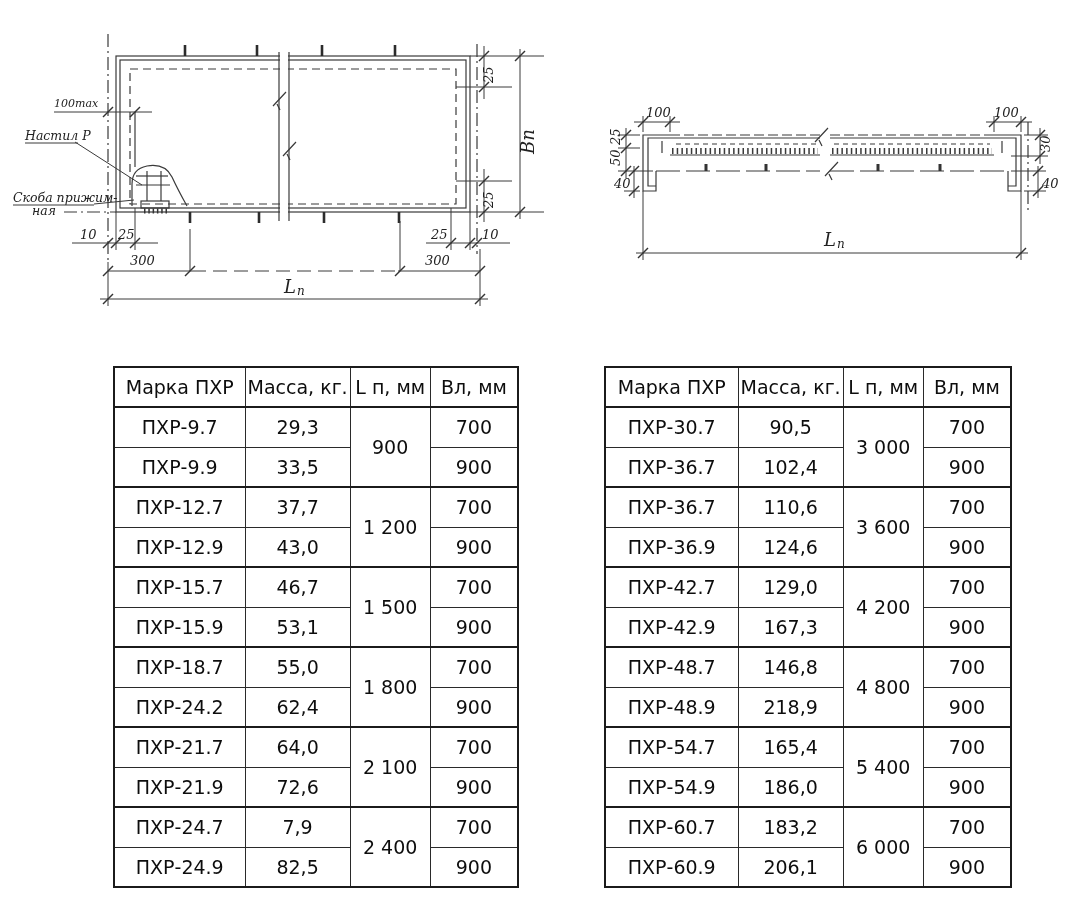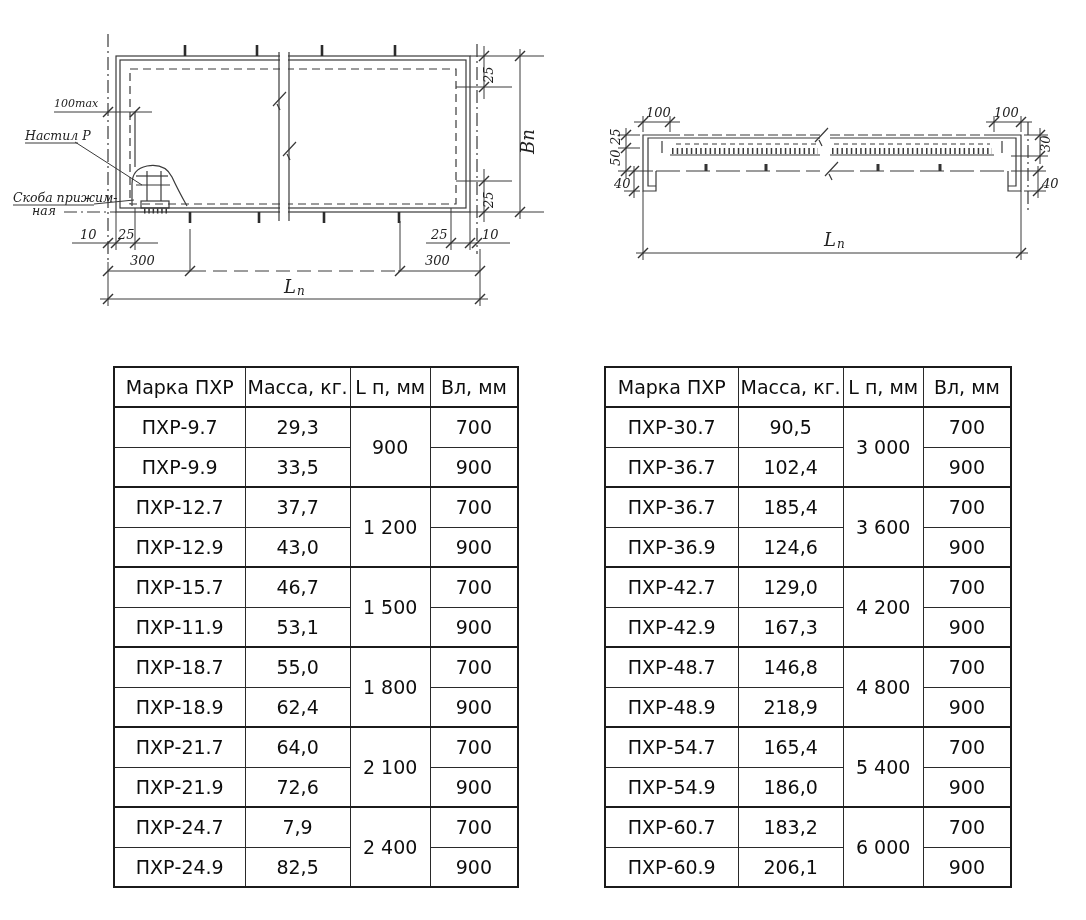--- a/index.html
+++ b/index.html
@@ -326,32 +326,32 @@
         <td>43,0</td>
         <td>900</td>
       </tr>
       <tr class="g">
         <td>ПХР-15.7</td>
         <td>46,7</td>
         <td rowspan="2">1 500</td>
         <td>700</td>
       </tr>
       <tr>
-        <td>ПХР-11.9</td>
+        <td>ПХР-15.9</td>
         <td>53,1</td>
         <td>900</td>
       </tr>
       <tr class="g">
         <td>ПХР-18.7</td>
         <td>55,0</td>
         <td rowspan="2">1 800</td>
         <td>700</td>
       </tr>
       <tr>
-        <td>ПХР-18.9</td>
+        <td>ПХР-24.2</td>
         <td>62,4</td>
         <td>900</td>
       </tr>
       <tr class="g">
         <td>ПХР-21.7</td>
         <td>64,0</td>
         <td rowspan="2">2 100</td>
         <td>700</td>
       </tr>
       <tr>
@@ -395,21 +395,21 @@
         <td rowspan="2">3 000</td>
         <td>700</td>
       </tr>
       <tr>
         <td>ПХР-36.7</td>
         <td>102,4</td>
         <td>900</td>
       </tr>
       <tr class="g">
         <td>ПХР-36.7</td>
-        <td>185,4</td>
+        <td>110,6</td>
         <td rowspan="2">3 600</td>
         <td>700</td>
       </tr>
       <tr>
         <td>ПХР-36.9</td>
         <td>124,6</td>
         <td>900</td>
       </tr>
       <tr class="g">
         <td>ПХР-42.7</td>

